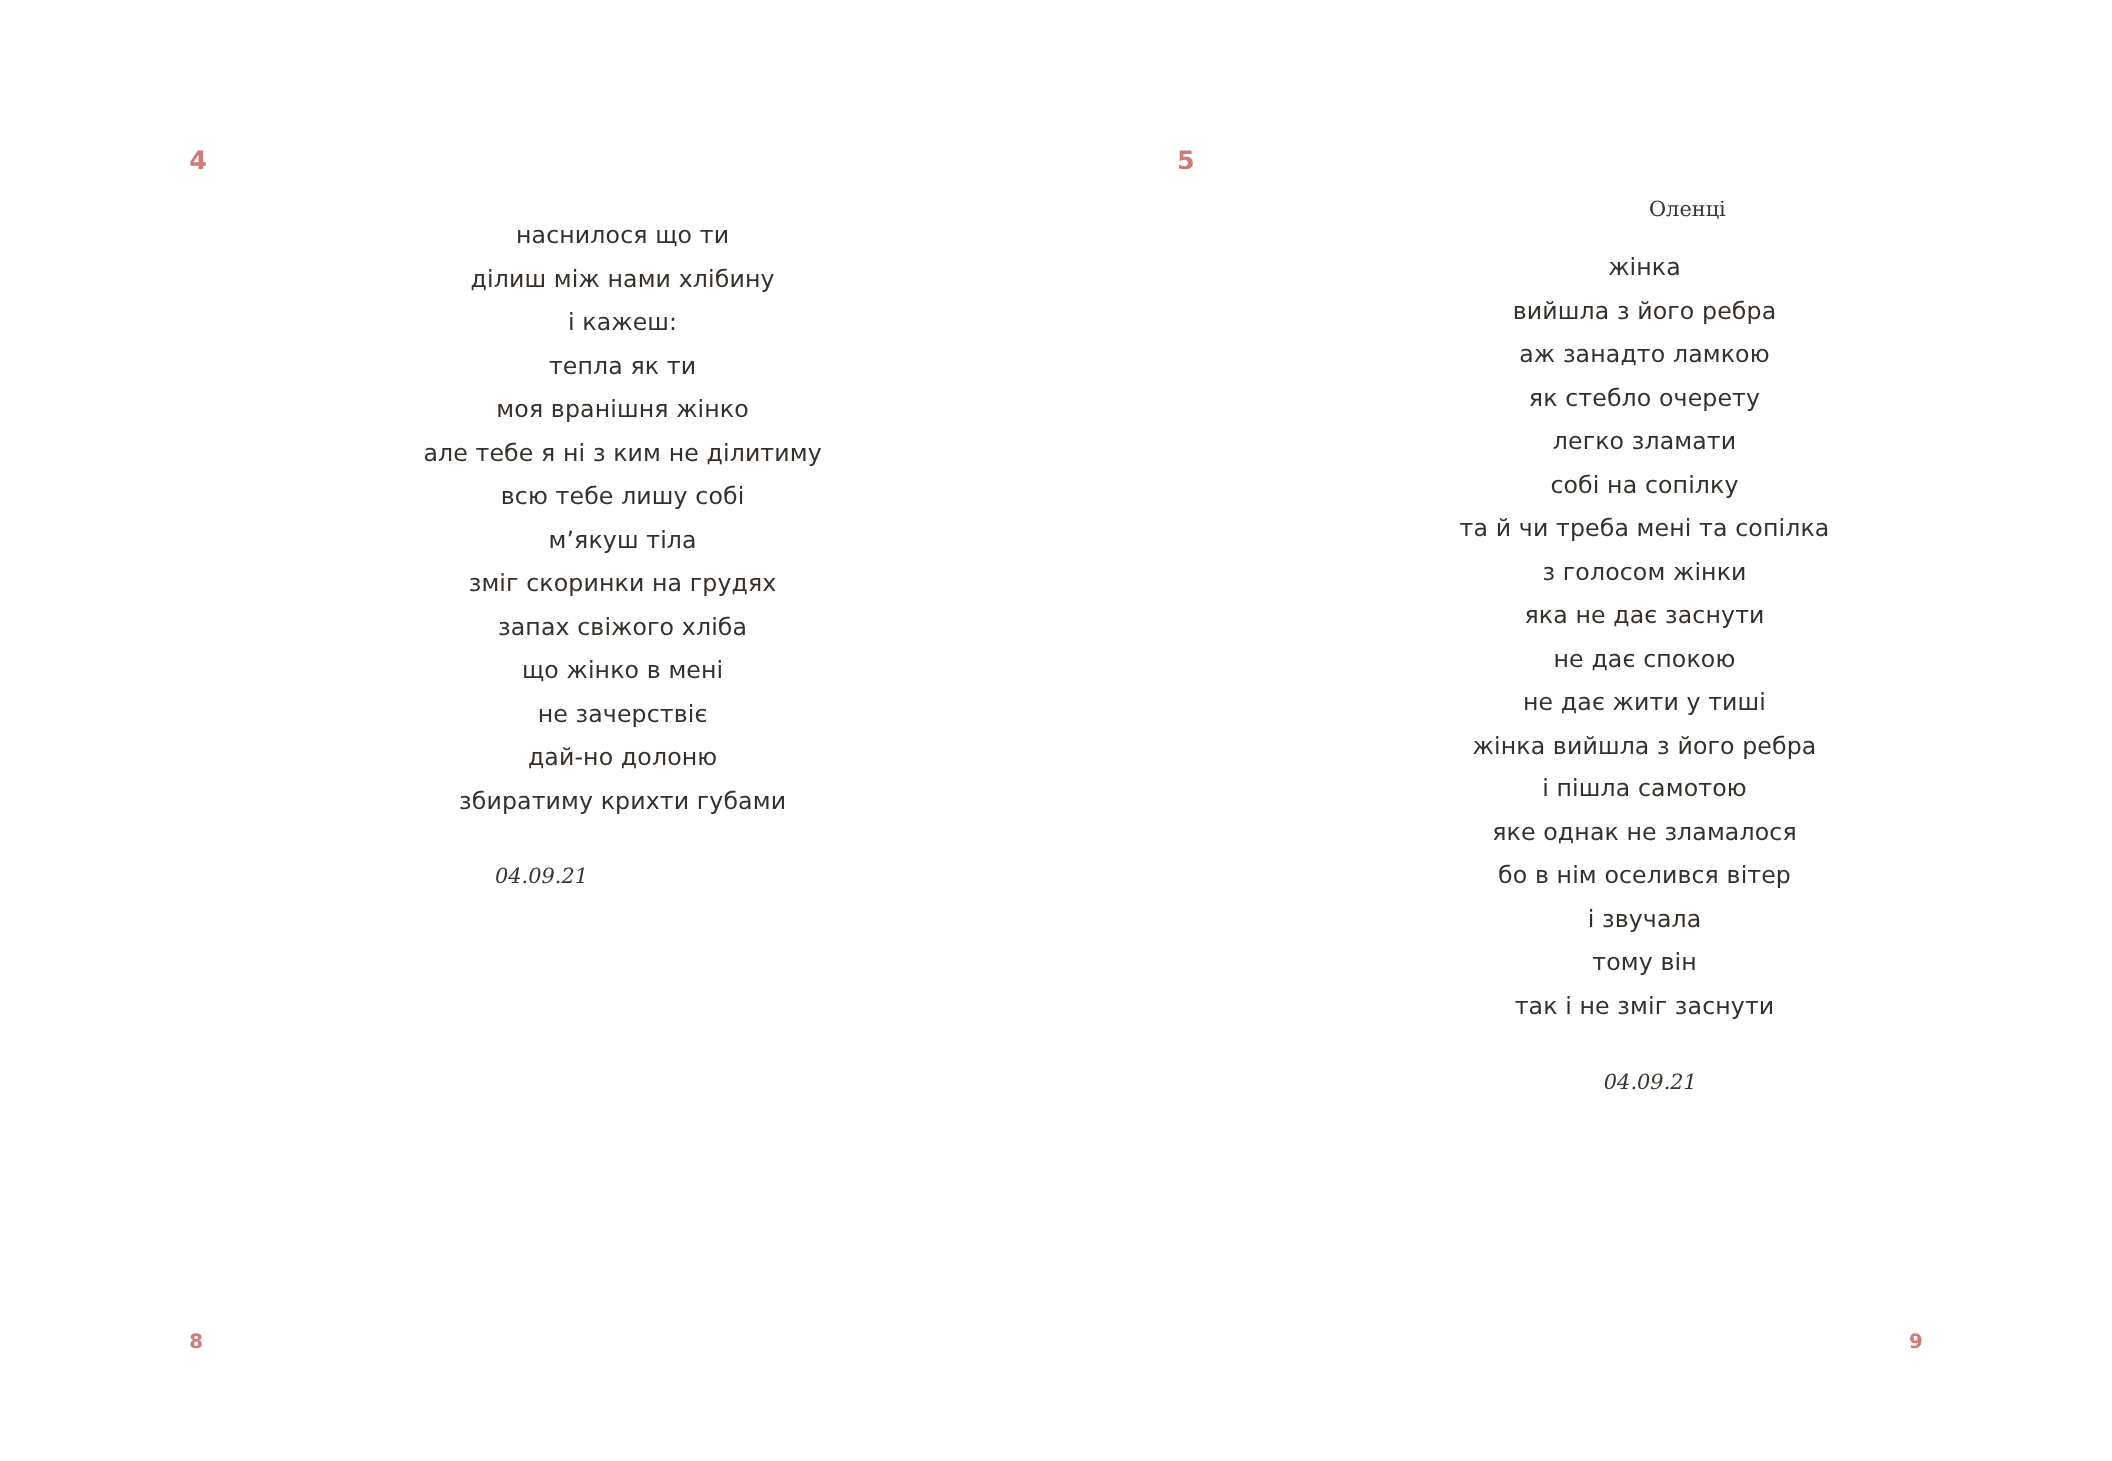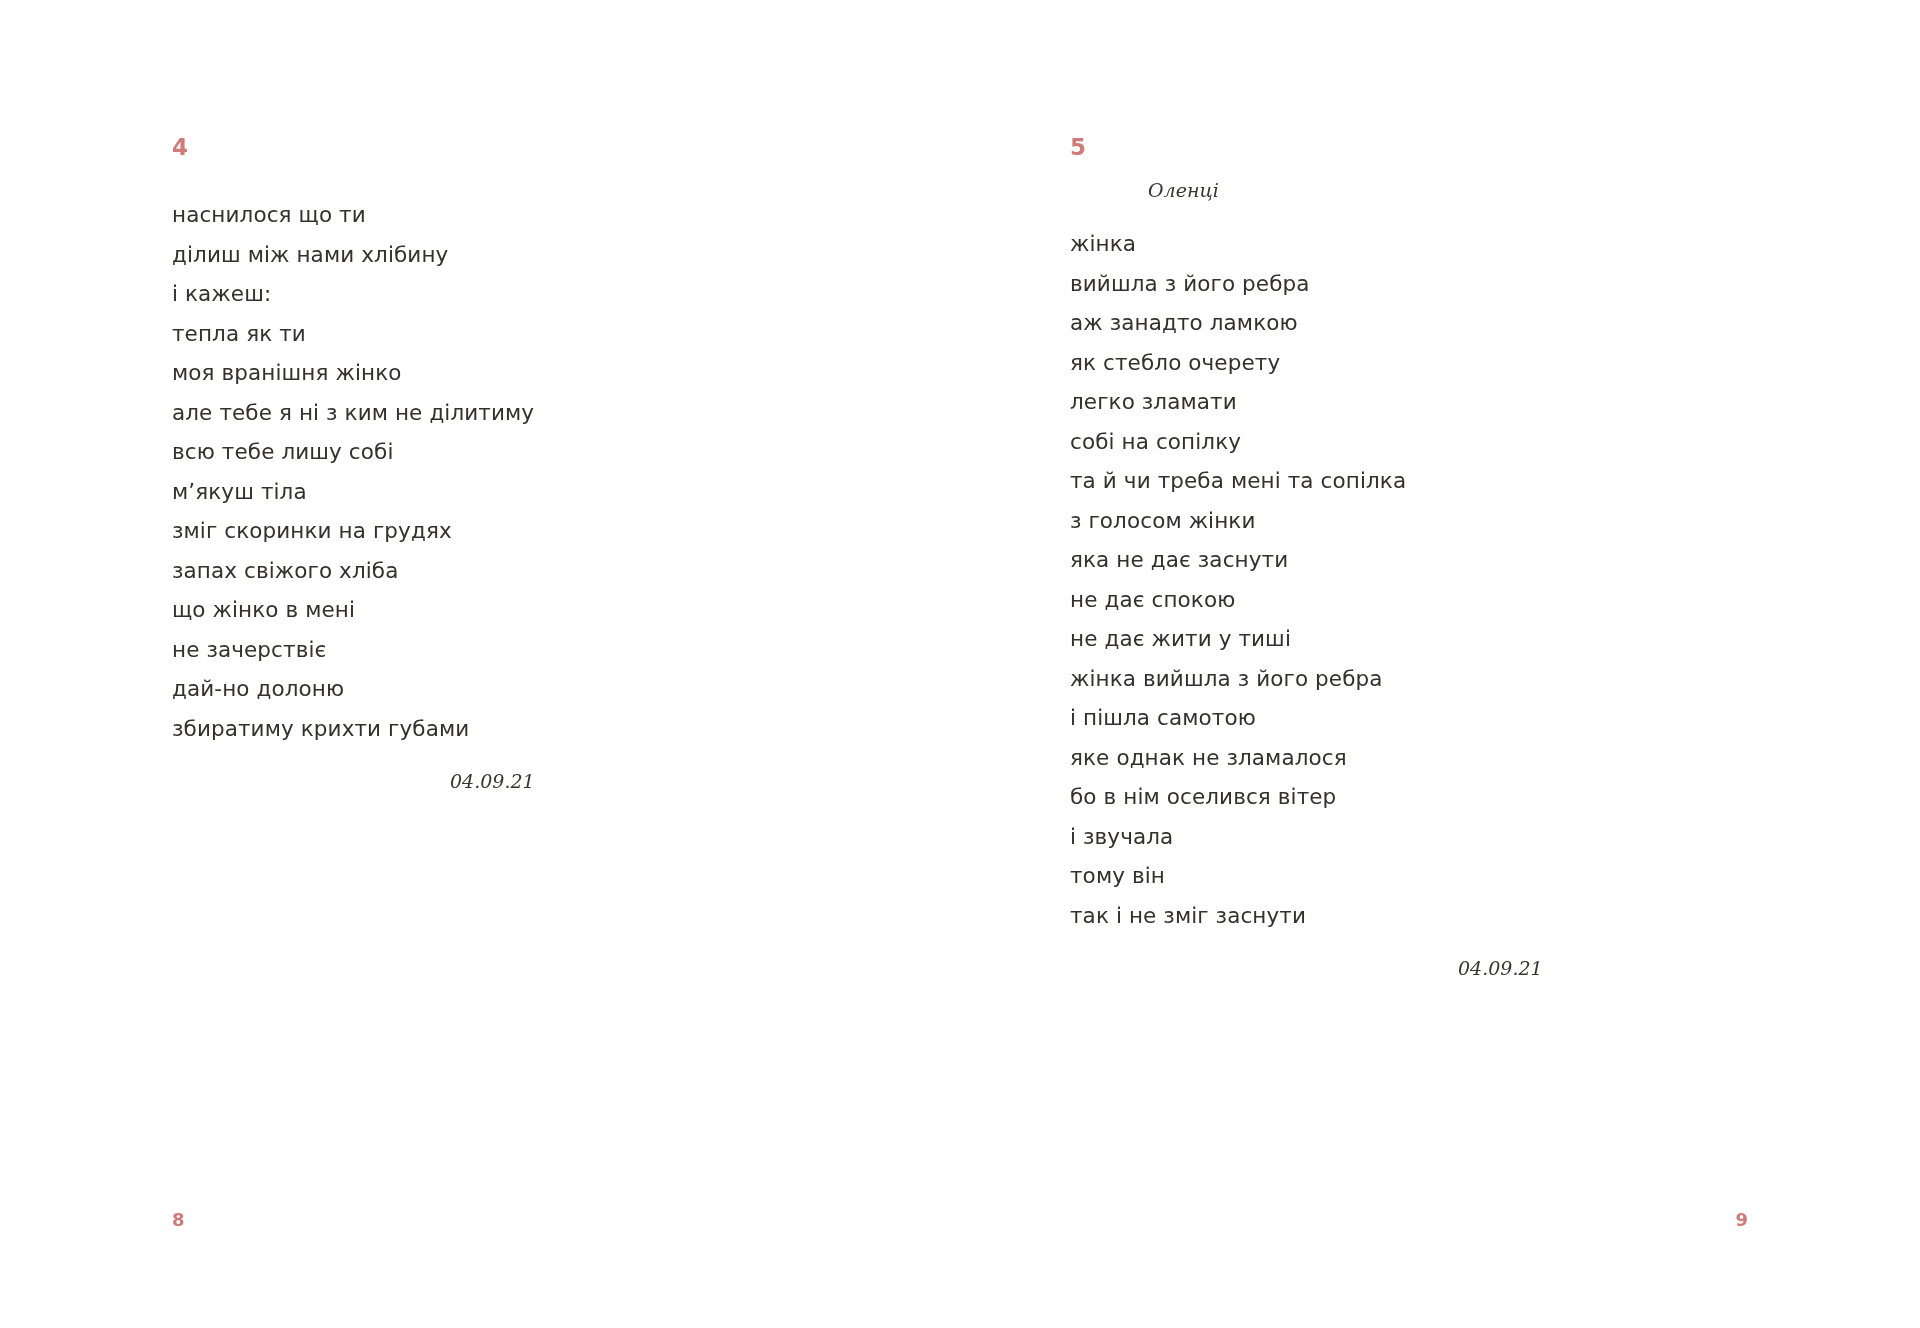--- a/index.html
+++ b/index.html
@@ -36,48 +36,49 @@
     font-weight: bold;
     font-size: 23px;
     color: #cf7b77;
     margin-top: 136px;
     line-height: 1;
     letter-spacing: 0.5px;
   }
 
   .dedication {
     font-family: "DejaVu Serif", serif;
-    font-style: italic;
     font-size: 19px;
     color: #3a352f;
     margin-top: 22px;
     margin-left: 78px;
     line-height: 1;
+    text-align: center;
   }
 
   .spacer-left { height: 36px; }
   .spacer-right { height: 24px; }
 
   .poem-body {
     font-family: "DejaVu Sans", sans-serif;
     font-size: 21.5px;
     line-height: 39.5px;
     color: #35302b;
     letter-spacing: 0.1px;
   }
   .poem-line {
     white-space: pre;
+    text-align: center;
   }
 
   .poem-date {
     font-family: "DejaVu Serif", serif;
     font-style: italic;
     font-size: 19px;
     color: #3a352f;
-    margin-top: 22px;
+    margin-top: 38px;
   }
   .date-left {
     text-align: left;
     margin-left: 278px;
   }
   .date-right {
     text-align: left;
     margin-left: 388px;
   }
 

